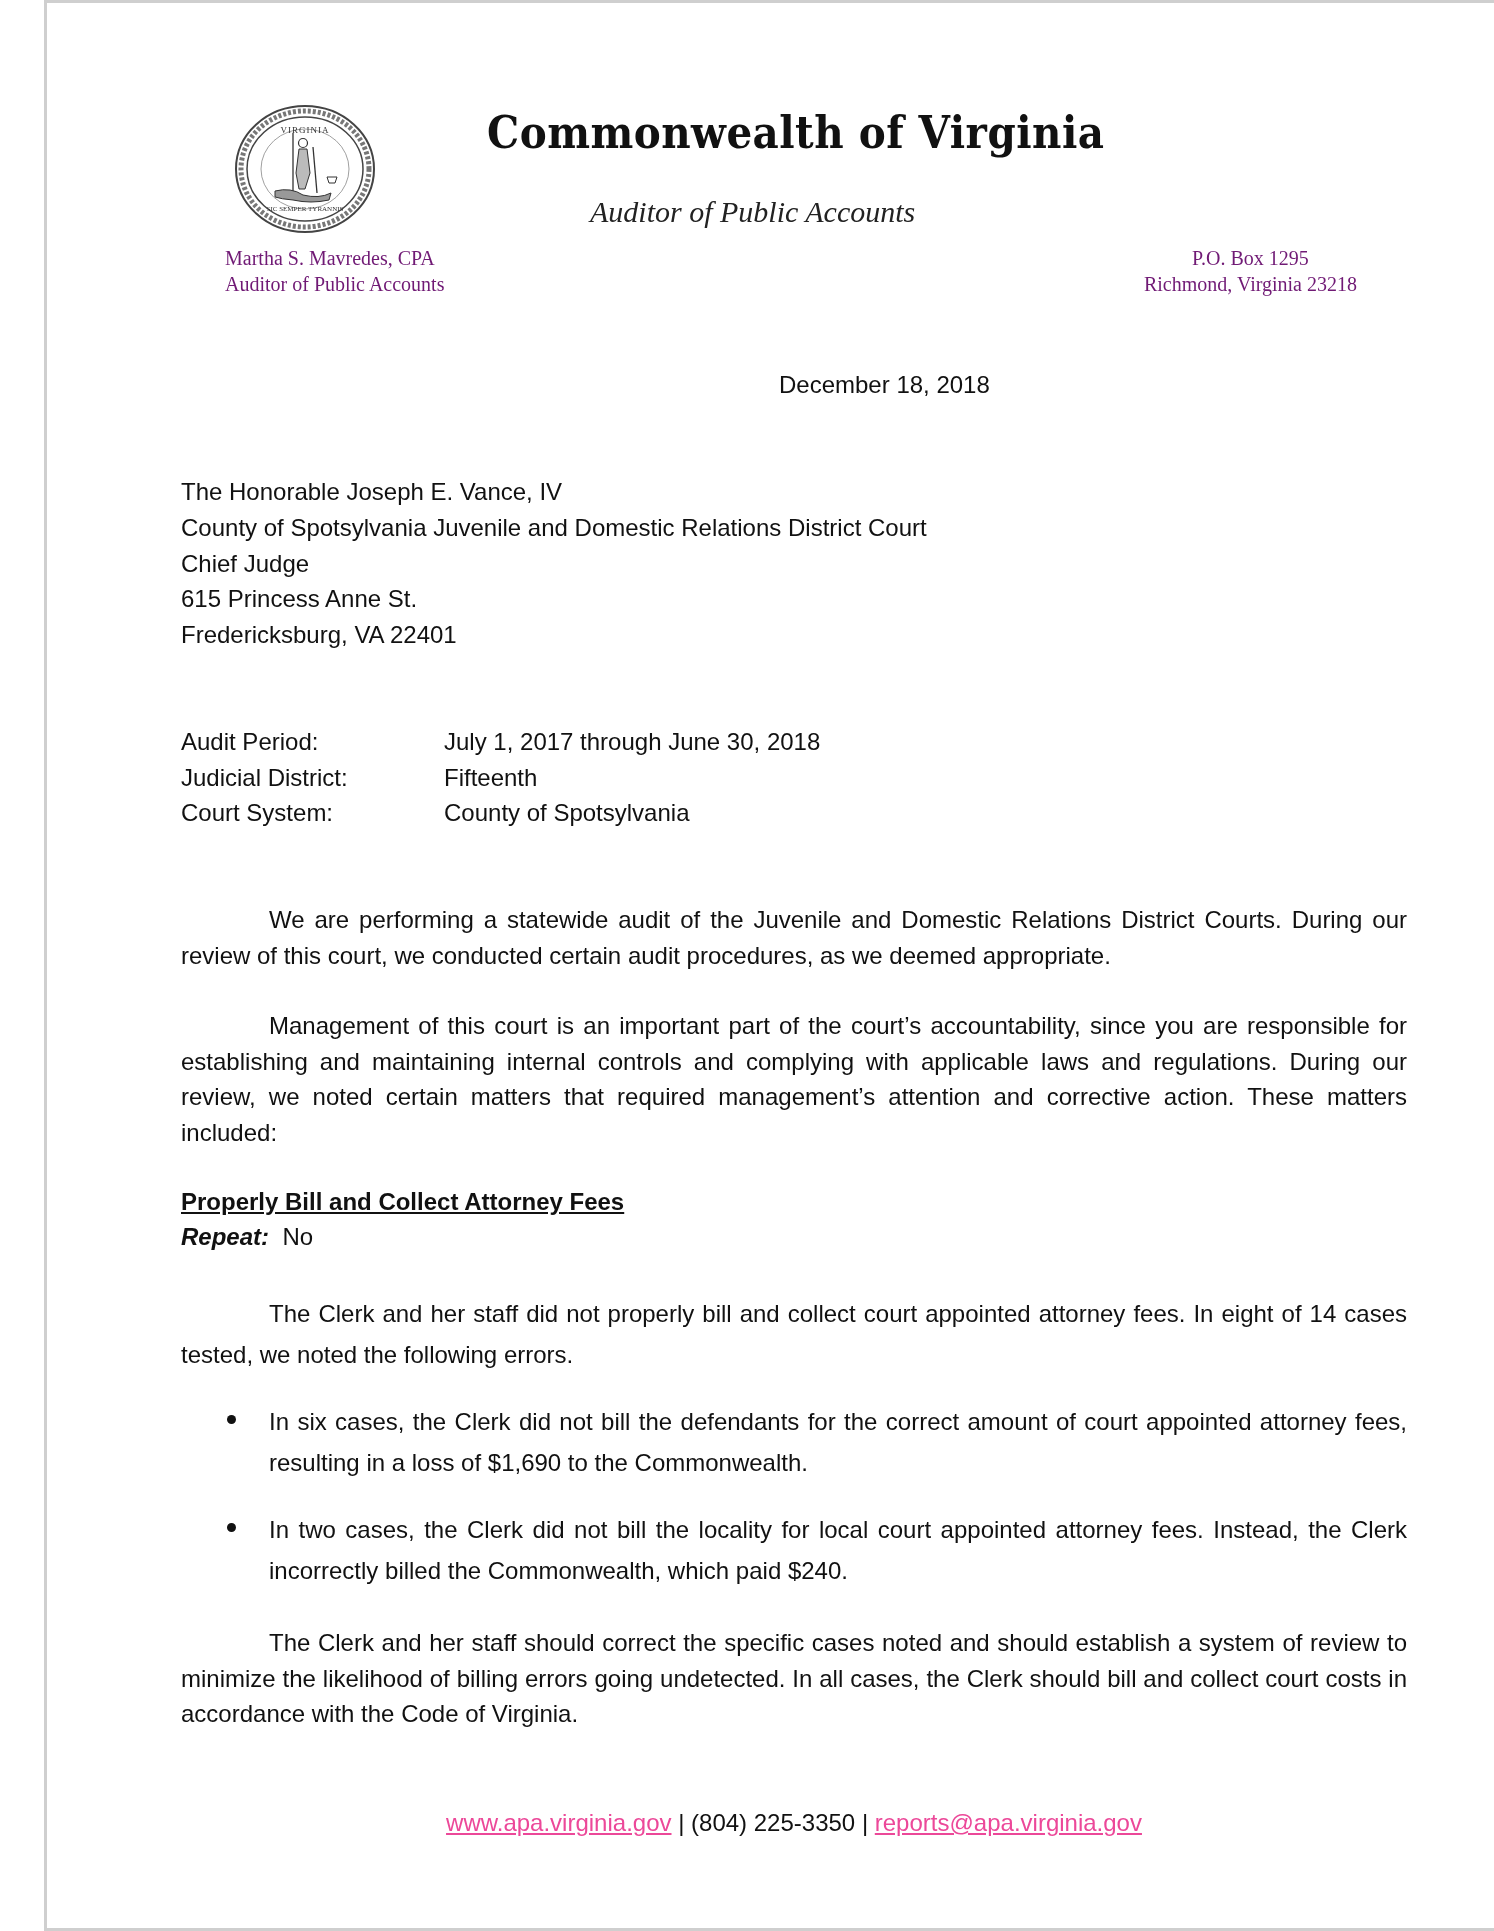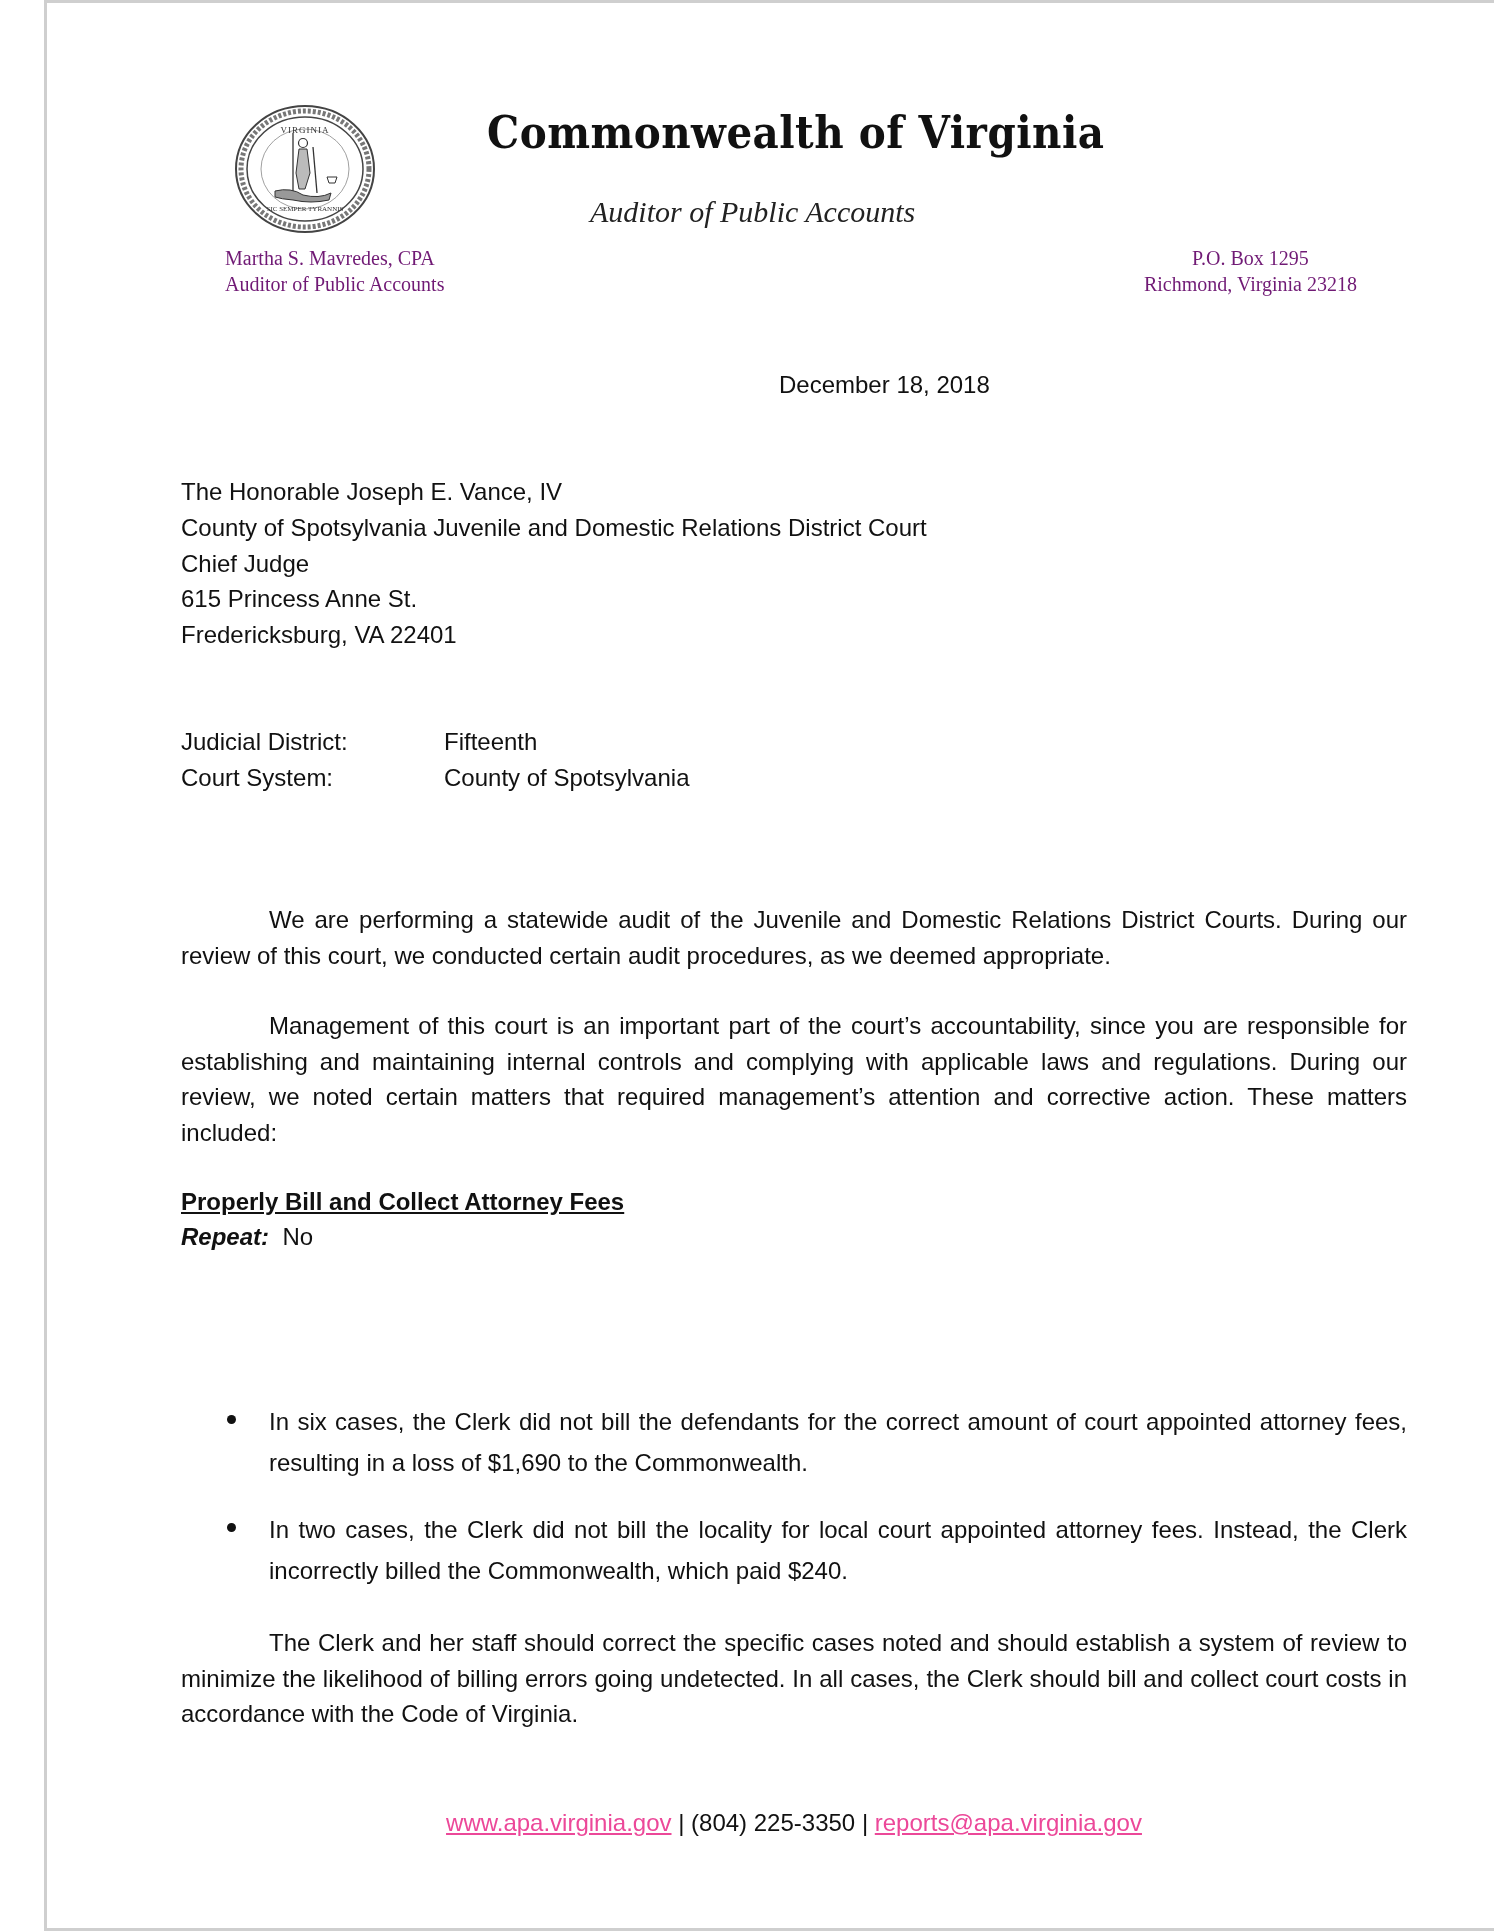--- a/index.html
+++ b/index.html
@@ -98,37 +98,42 @@
   <div class="addr body-text">
     <div>The Honorable Joseph E. Vance, IV</div>
     <div>County of Spotsylvania Juvenile and Domestic Relations District Court</div>
     <div>Chief Judge</div>
     <div>615 Princess Anne St.</div>
     <div>Fredericksburg, VA  22401</div>
   </div>
 
   <div class="meta body-text">
     <div class="meta-row">
+      <span class="meta-label">Audit Period:</span>
+      <span>July 1, 2017 through June 30, 2018</span>
+    </div>
+    <div class="meta-row">
       <span class="meta-label">Judicial District:</span>
       <span>Fifteenth</span>
     </div>
     <div class="meta-row">
       <span class="meta-label">Court System:</span>
       <span>County of Spotsylvania</span>
     </div>
   </div>
 
   <div class="para body-text p1"><span class="indent"></span><span>We are performing a statewide audit of the Juvenile and Domestic Relations District Courts. During our review of this court, we conducted certain audit procedures, as we deemed appropriate.</span></div>
   <div class="para body-text p2"><span class="indent"></span><span>Management of this court is an important part of the court’s accountability, since you are responsible for establishing and maintaining internal controls and complying with applicable laws and regulations.  During our review, we noted certain matters that required management’s attention and corrective action.  These matters included:</span></div>
 
   <div class="abs body-text finding-head">Properly Bill and Collect Attorney Fees</div>
   <div class="abs body-text repeat">
     <b>Repeat:</b>&nbsp;&nbsp;<span>No</span>
   </div>
 
+  <div class="para body-text p3"><span class="indent"></span><span>The Clerk and her staff did not properly bill and collect court appointed attorney fees.  In eight of 14 cases tested, we noted the following errors.</span></div>
 
   <div class="bullet body-text b1">
     <span class="bullet-dot"></span>
     <div class="bullet-text">In six cases, the Clerk did not bill the defendants for the correct amount of court appointed attorney fees, resulting in a loss of $1,690 to the Commonwealth.</div>
   </div>
   <div class="bullet body-text b2">
     <span class="bullet-dot"></span>
     <div class="bullet-text">In two cases, the Clerk did not bill the locality for local court appointed attorney fees.  Instead, the Clerk incorrectly billed the Commonwealth, which paid $240.</div>
   </div>
 

